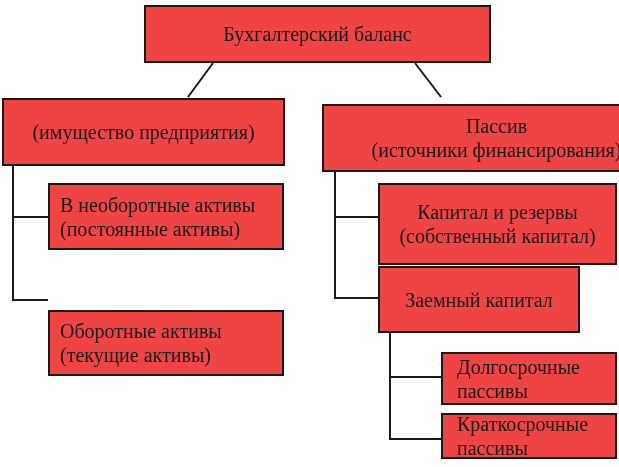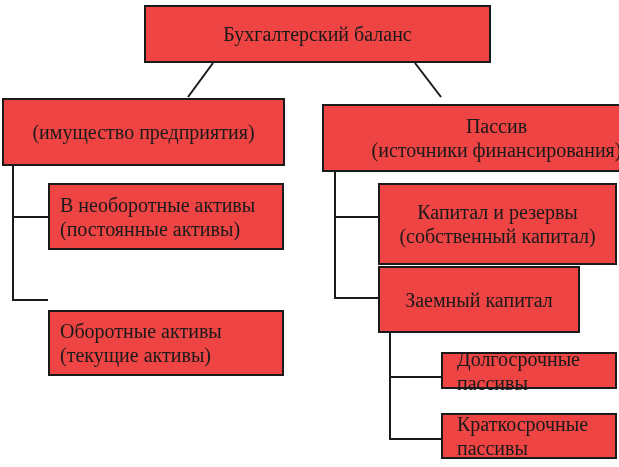--- a/index.html
+++ b/index.html
@@ -99,21 +99,21 @@
 
   <div class="node center" style="left:378px; top:183px; width:239px; height:82px;align-items:center;">
     <span>Капитал и резервы</span>
     <span>(собственный капитал)</span>
   </div>
 
   <div class="node center" style="left:378px; top:266px; width:202px; height:67px;">
     <span>Заемный капитал</span>
   </div>
 
-  <div class="node leftalign2" style="left:441px; top:352px; width:176px; height:37px;">
+  <div class="node leftalign2" style="left:441px; top:352px; width:176px; height:53px;">
     <span>Долгосрочные</span>
     <span>пассивы</span>
   </div>
 
   <div class="node leftalign2" style="left:441px; top:413px; width:176px; height:46px;">
     <span>Краткосрочные</span>
     <span>пассивы</span>
   </div>
 
 </div>

